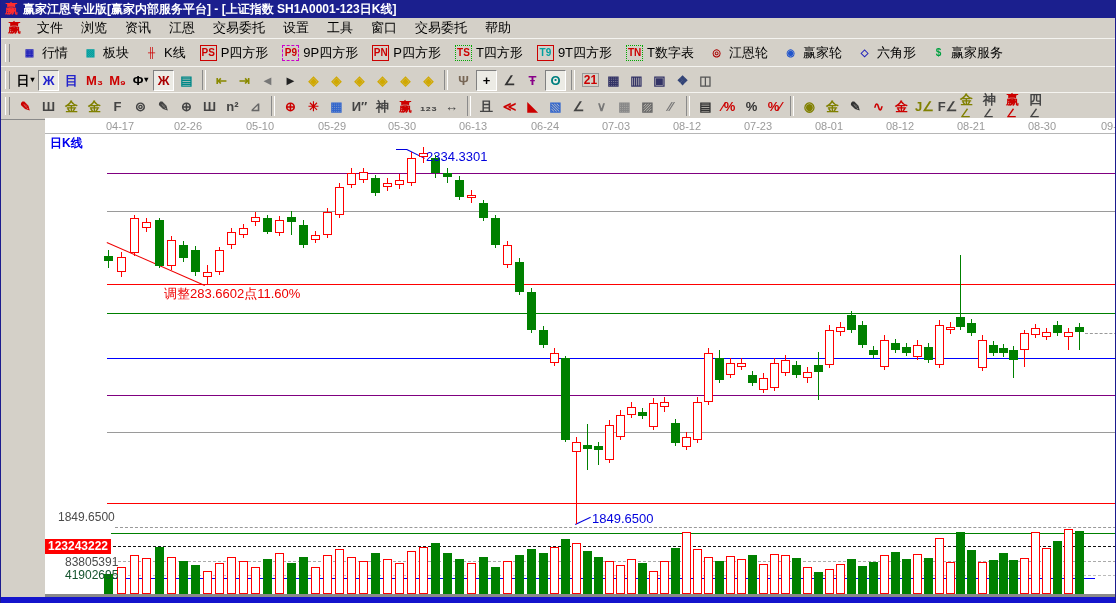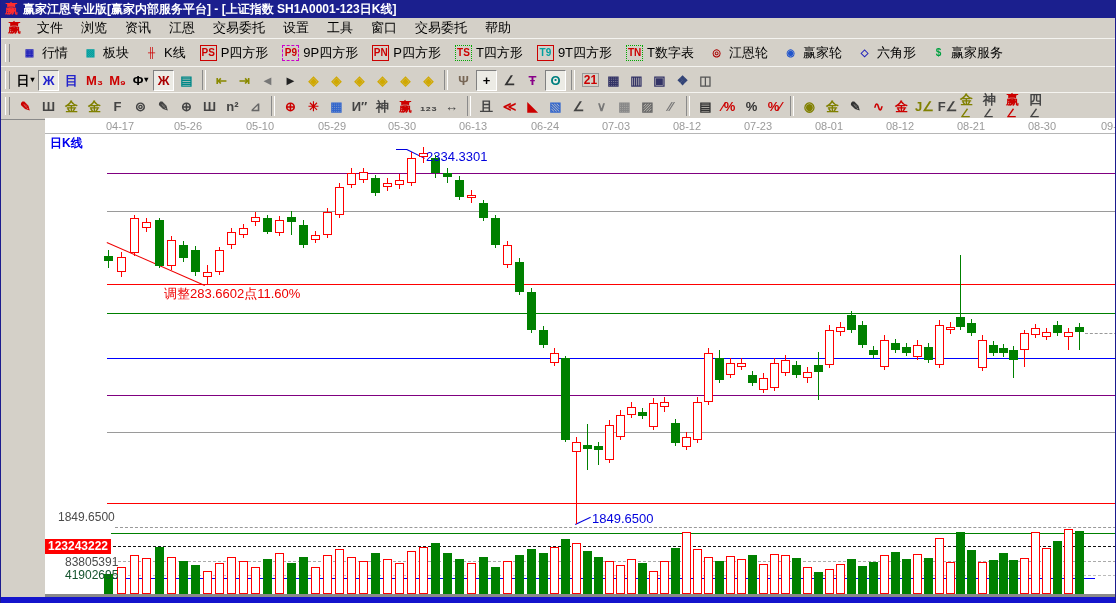--- a/index.html
+++ b/index.html
@@ -343,21 +343,21 @@
         <div style="color: rgb(204, 0, 0);">赢∠</div>
       </div>
       <div class="tbtn">
         <div style="color: rgb(68, 68, 68);">四∠</div>
       </div>
     </div>
 
   <div class="chartwrap">
     <div id="chart">
         <div class="date-tick" style="left: 75px;">04-17</div>
-        <div class="date-tick" style="left: 143px;">05-26</div>
+        <div class="date-tick" style="left: 143px;">02-26</div>
         <div class="date-tick" style="left: 215px;">05-10</div>
         <div class="date-tick" style="left: 287px;">05-29</div>
         <div class="date-tick" style="left: 357px;">05-30</div>
         <div class="date-tick" style="left: 428px;">06-13</div>
         <div class="date-tick" style="left: 500px;">06-24</div>
         <div class="date-tick" style="left: 571px;">07-03</div>
         <div class="date-tick" style="left: 642px;">08-12</div>
         <div class="date-tick" style="left: 713px;">07-23</div>
         <div class="date-tick" style="left: 784px;">08-01</div>
         <div class="date-tick" style="left: 855px;">08-12</div>

